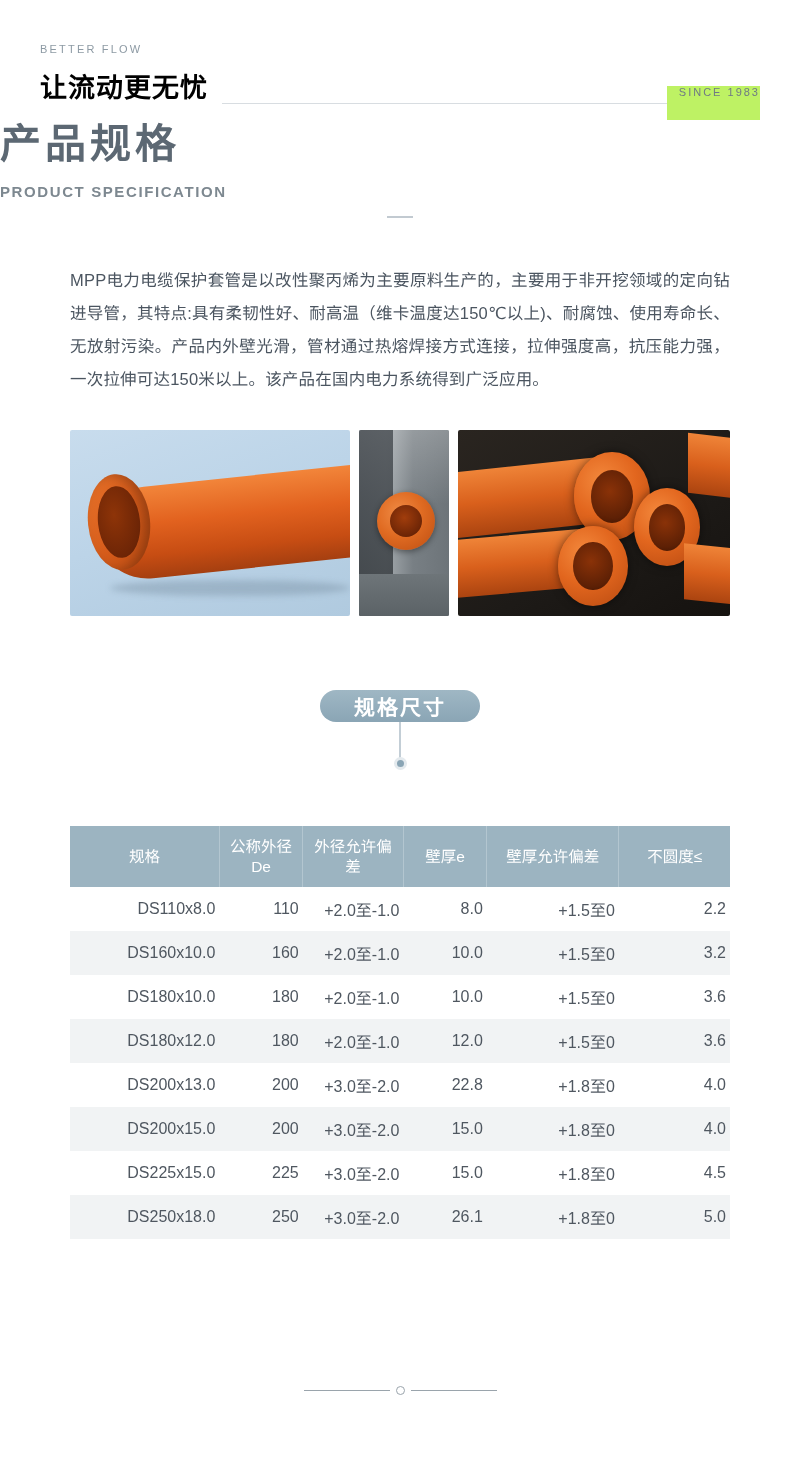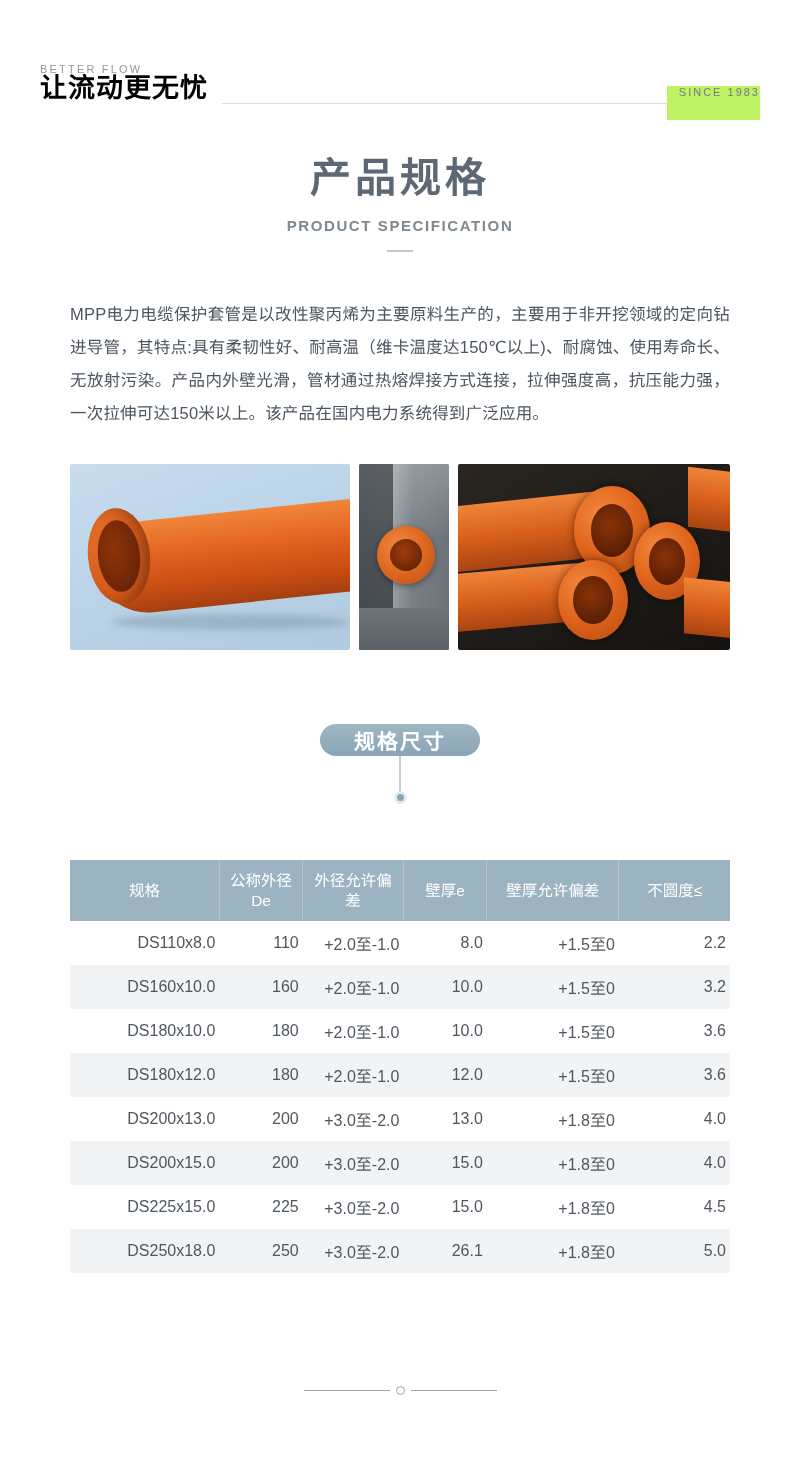--- a/index.html
+++ b/index.html
@@ -30,21 +30,21 @@
     flex-direction: column;
     align-items: flex-start;
     padding-bottom: 18px;
     position: relative;
     z-index: 2;
   }
   .logo-en {
     font-size: 11px;
     letter-spacing: 2.2px;
     color: #8d9aa4;
-    margin-bottom: 0;
+    margin-bottom: 20px;
     font-weight: 400;
   }
   .logo-cn {
     font-size: 27px;
     font-weight: 700;
     color: #000000;
     letter-spacing: 1px;
     line-height: 1;
   }
   .header-rule {
@@ -67,22 +67,21 @@
     background: #bef264;
     padding-left: 12px;
   }
   .logo-block-bg {
     background: #fff;
     padding-right: 14px;
   }
 
   
   .title-wrap {
-    text-align: center;
-    margin-top: 34px;
+    text-align: left;
   }
   .title-cn {
     font-size: 41px;
     font-weight: 700;
     color: #5c6873;
     letter-spacing: 4px;
     margin: 0;
     line-height: 1.2;
   }
   .title-en {
@@ -398,21 +397,21 @@
         <td>180</td>
         <td>+2.0至-1.0</td>
         <td>12.0</td>
         <td>+1.5至0</td>
         <td>3.6</td>
       </tr>
       <tr>
         <td>DS200x13.0</td>
         <td>200</td>
         <td>+3.0至-2.0</td>
-        <td>13.0</td>
+        <td>22.8</td>
         <td>+1.8至0</td>
         <td>4.0</td>
       </tr>
       <tr>
         <td>DS200x15.0</td>
         <td>200</td>
         <td>+3.0至-2.0</td>
         <td>15.0</td>
         <td>+1.8至0</td>
         <td>4.0</td>

